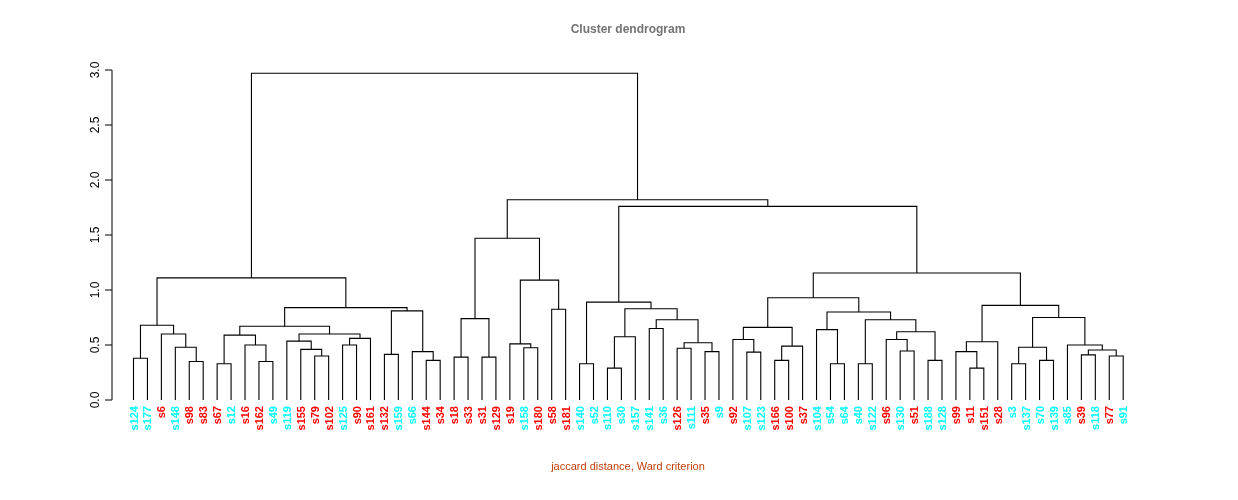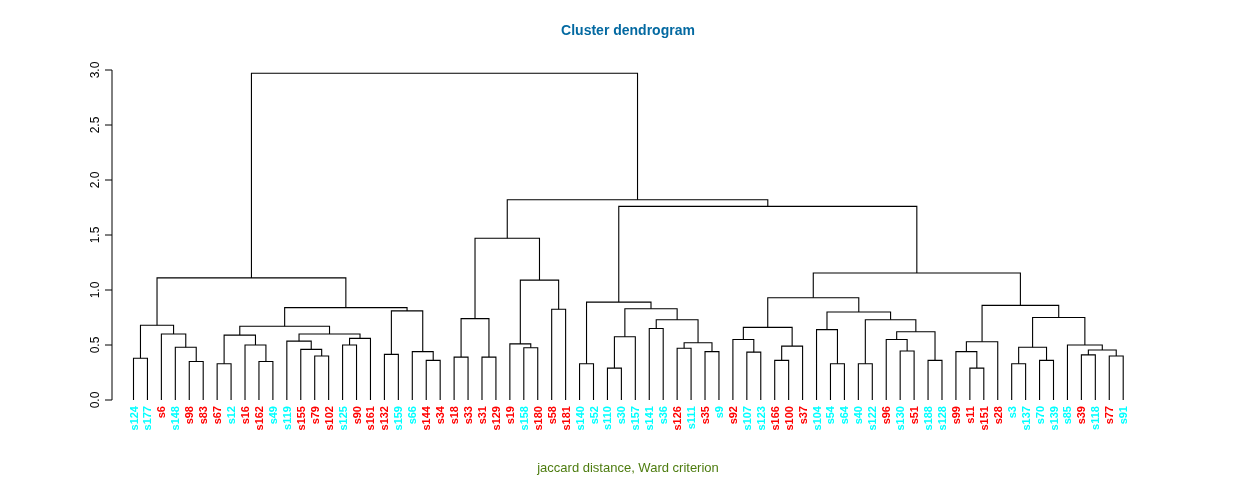--- a/index.html
+++ b/index.html
@@ -1,21 +1,21 @@
 <!DOCTYPE html>
 <html><head>
 <meta charset="utf-8">
 <style>
   html,body{margin:0;padding:0;background:#ffffff;}
   #stage{position:relative;width:1238px;height:500px;background:#fff;overflow:hidden;
          font-family:"Liberation Sans",sans-serif;}
   #chart-title{position:absolute;top:22px;left:133px;width:990px;text-align:center;
-               font-size:14px;font-weight:bold;color:#0369a1;}
+               font-size:12px;font-weight:bold;color:#737373;}
   #chart-subtitle{position:absolute;top:460px;left:133px;width:990px;text-align:center;
-                  font-size:13px;color:#4d7c0f;}
+                  font-size:11px;color:#c2410c;}
   svg text{font-family:"Liberation Sans",sans-serif;}
 </style>
 </head>
 <body>
 
 <div id="stage">
   <div id="chart-title">Cluster dendrogram</div>
   <svg id="plot" width="1238" height="500" viewBox="0 0 1238 500">
       <g>
         <line x1="112" y1="400" x2="112" y2="70" stroke="#000000" stroke-width="1"></line>

